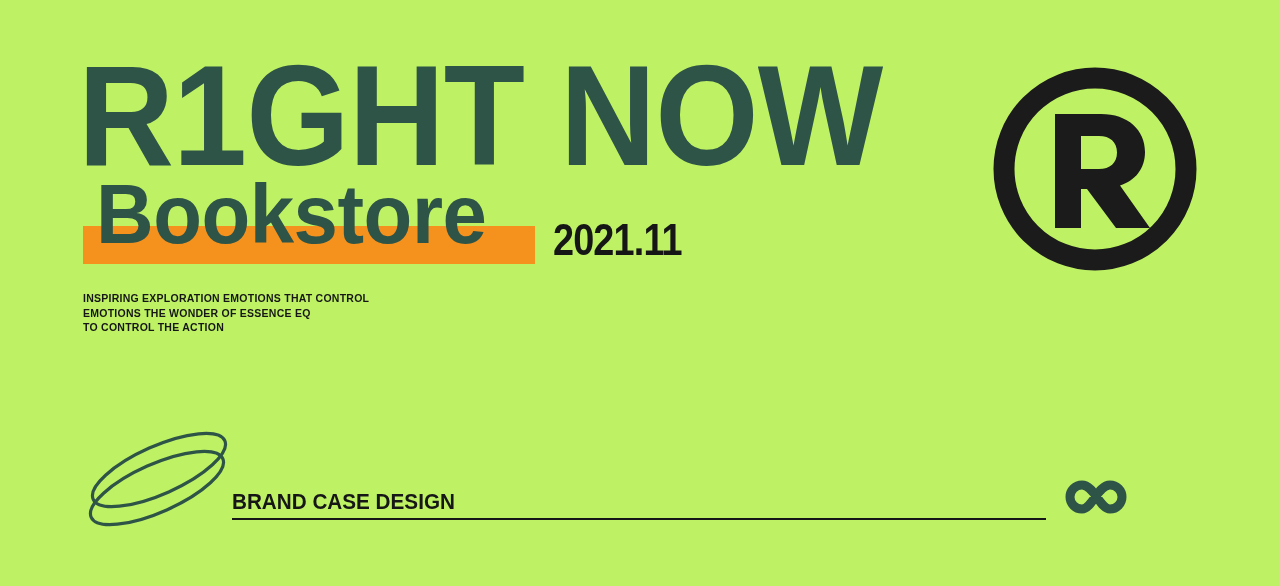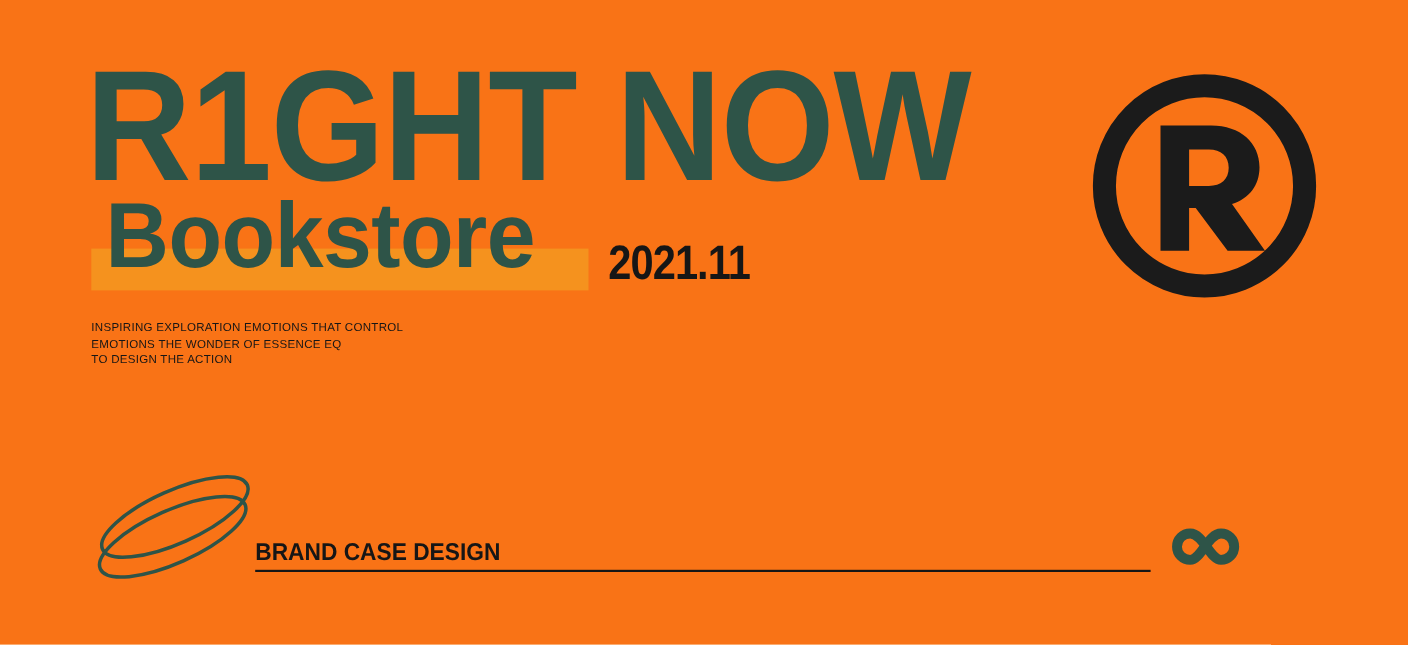--- a/index.html
+++ b/index.html
@@ -13,21 +13,21 @@
     overflow: hidden;
     background: #FEFCEF;
     font-family: "Liberation Sans", "DejaVu Sans", sans-serif;
     -webkit-font-smoothing: antialiased;
   }
 
   #poster {
     position: relative;
     width: 1280px;
     height: 586px;
-    background: #f97316;
+    background: #bef264;
   }
 
   
   .headline {
     position: absolute;
     left: 78px;
     top: 44px;
     font-size: 143px;
     line-height: 1;
     font-weight: 700;
@@ -76,21 +76,21 @@
     transform-origin: left top;
   }
 
   
   .body-copy {
     position: absolute;
     left: 83px;
     top: 291px;
     font-size: 10.5px;
     line-height: 14.6px;
-    font-weight: 400;
+    font-weight: 700;
     letter-spacing: 0.25px;
     color: #161616;
     white-space: nowrap;
   }
   .body-copy .line { display: block; }
 
   
   .r-mark {
     position: absolute;
     left: 993px;
@@ -152,21 +152,21 @@
 
   <div class="headline">R1GHT NOW</div>
 
   <div class="subhead">Bookstore</div>
 
   <div class="date-stamp">2021.11</div>
 
   <div class="body-copy">
     <span class="line">INSPIRING EXPLORATION EMOTIONS THAT CONTROL</span>
     <span class="line">EMOTIONS THE WONDER OF ESSENCE EQ</span>
-    <span class="line">TO DESIGN THE ACTION</span>
+    <span class="line">TO CONTROL THE ACTION</span>
   </div>
 
   <div class="r-mark">
     <svg viewBox="0 0 204 204" xmlns="http://www.w3.org/2000/svg" aria-hidden="true">
       <circle cx="102" cy="102" r="91" fill="none" stroke="#1B1B1B" stroke-width="21"></circle>
       <path d="M62 47 h46 c27 0 44 16 44 38 0 16.5 -9.5 28.5 -25 33.5 L157 161 h-34 L94 122 H88 v39 H62 Z M88 69 v33 h18 c11 0 18 -6 18 -16.5 0 -10.5 -7 -16.5 -18 -16.5 Z" fill="#1B1B1B"></path>
     </svg>
   </div>
 
   <div class="ellipse-logo">

